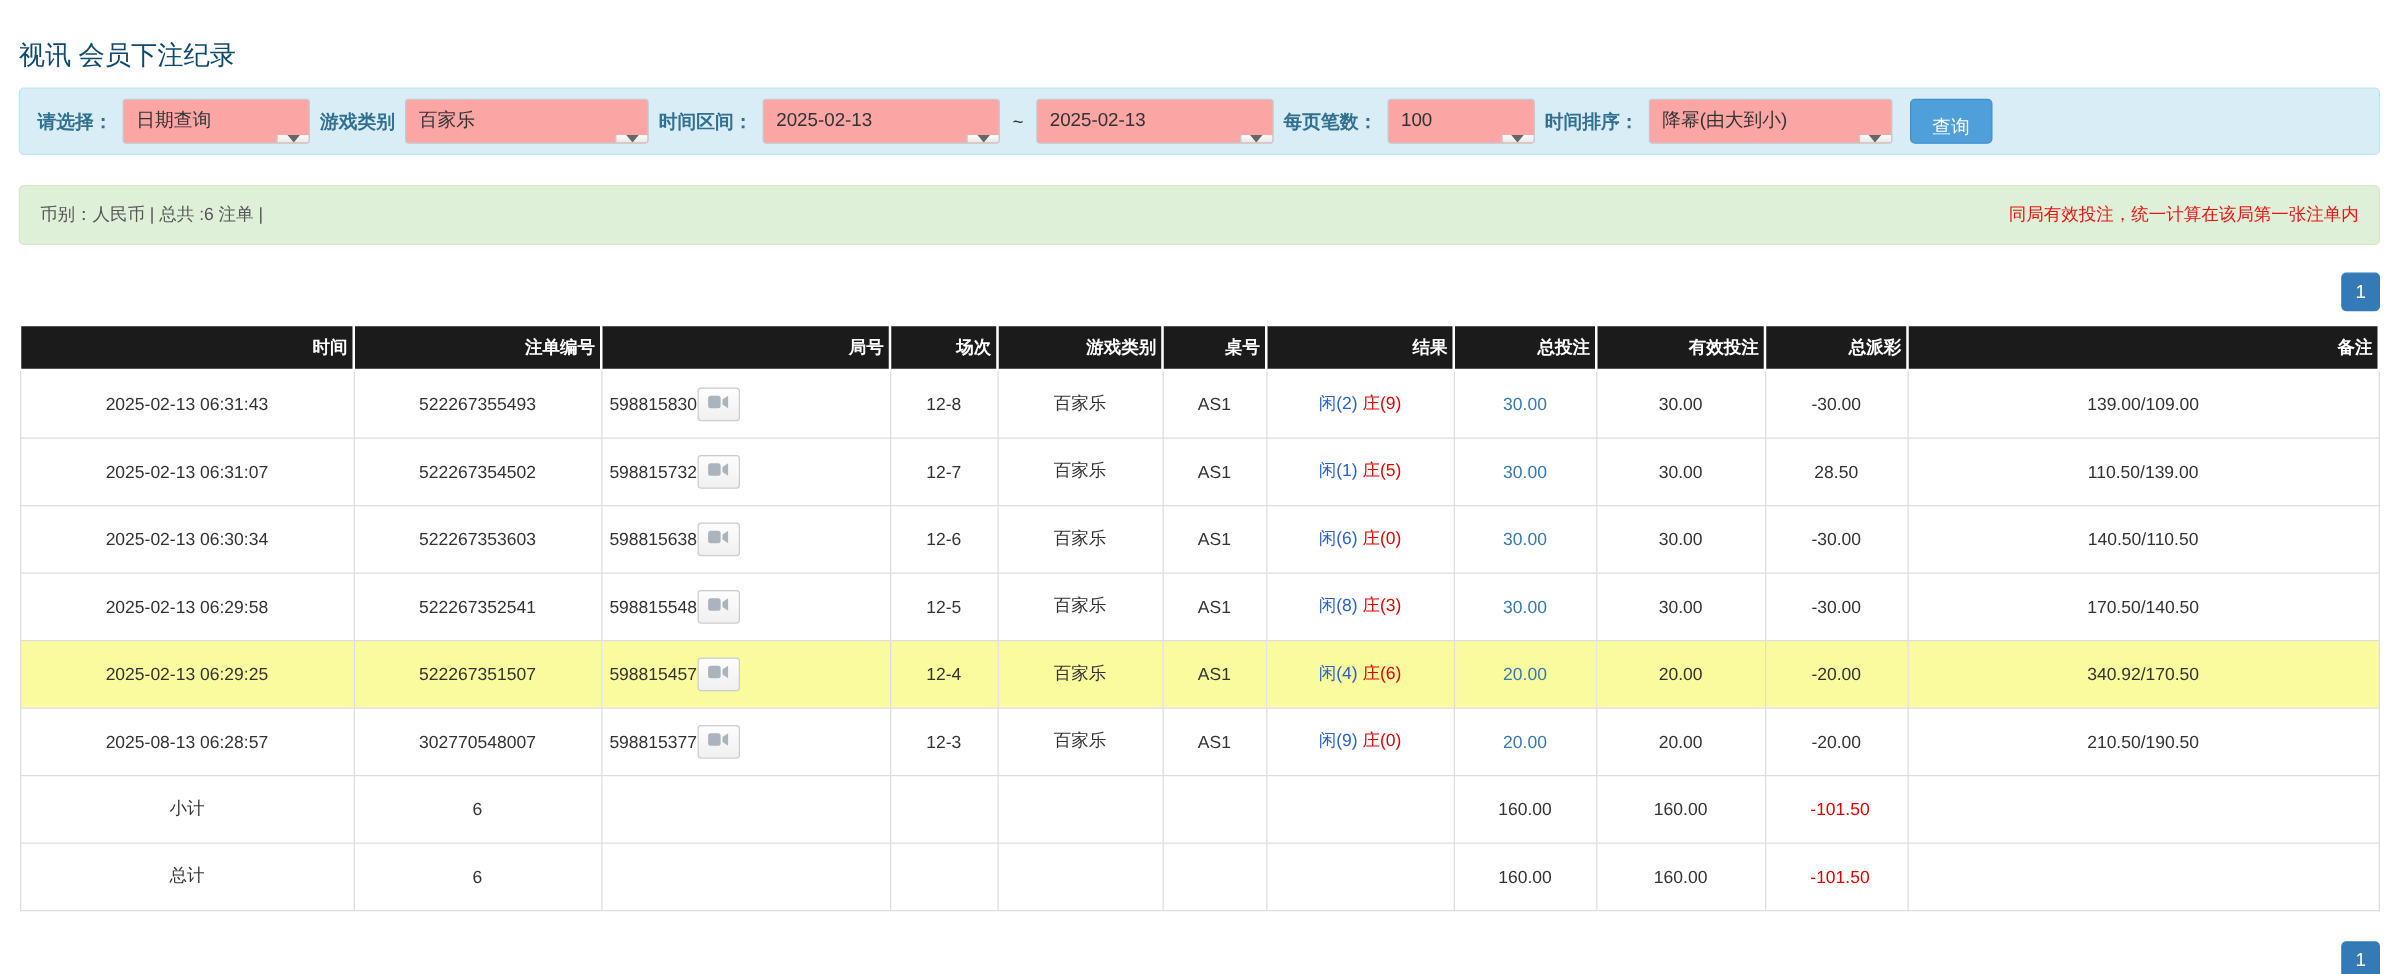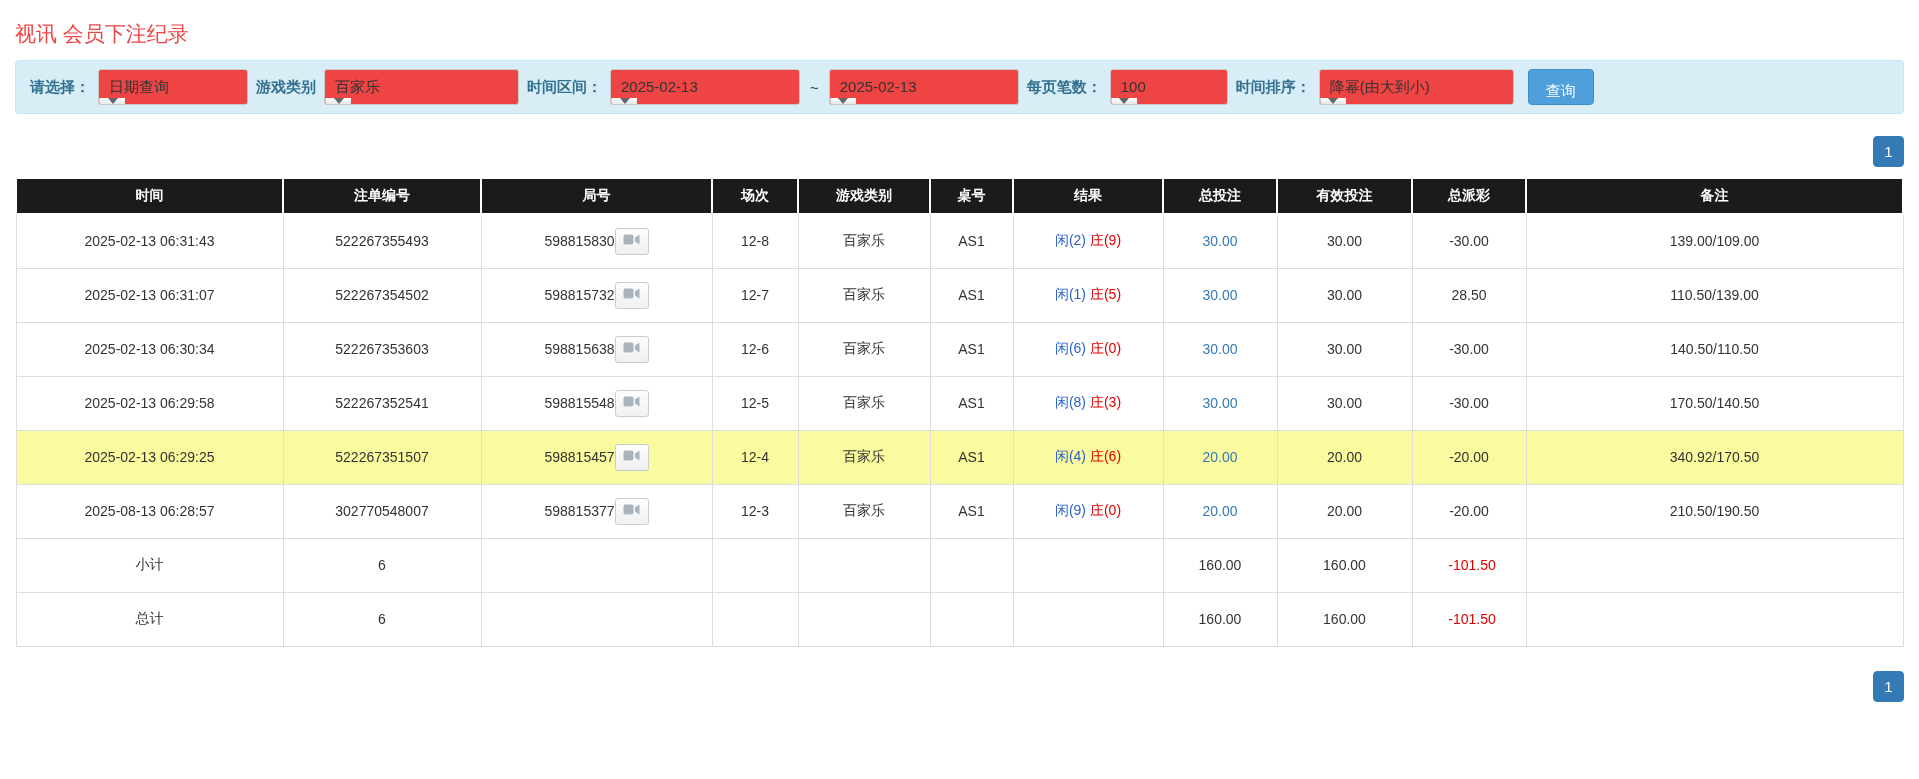--- a/index.html
+++ b/index.html
@@ -3,33 +3,33 @@
 <meta charset="utf-8">
 <style>
   * { box-sizing: border-box; }
   html,body { margin:0; padding:0; background:#fff; }
   body {
     font-family:"Liberation Sans","DejaVu Sans",sans-serif;
     color:#333; min-width:1919px;
   }
   .container { width:1919px; padding:0 15px; }
 
-  .page-title { font-size:21px; font-weight:400; color:#ef4444; margin:20px 0 12px 0; }
+  .page-title { font-size:21px; font-weight:400; color:#0c4a6e; margin:30px 0 12px 0; }
 
   
   .filter-bar {
     background:#d9edf7; border:1px solid #bce8f1; border-radius:4px;
     padding:9px 14px; display:flex; align-items:center; gap:8px;
     height:54px;
   }
   .filter-label { color:#31708f; font-weight:bold; font-size:15px; white-space:nowrap; }
   .tilde { color:#333; font-size:15px; padding:0 2px; }
   .combo {
-    display:inline-flex; align-items:flex-start; height:36px; background:#ef4444;
-    border:1px solid #c9c9c9; border-radius:3px; overflow:hidden; cursor:pointer;flex-direction:column;
+    display:inline-flex; align-items:flex-end; height:36px; background:#fca5a5;
+    border:1px solid #c9c9c9; border-radius:3px; overflow:hidden; cursor:pointer;
   }
   .combo-text { padding:0 10px; line-height:34px; font-size:15px; color:#333; flex:1; white-space:nowrap; overflow:hidden; }
   .combo-arrow {
     width:26px; border-left:1px solid #c9c9c9; background:linear-gradient(#fdfdfd,#e8e8e8);
     display:flex; align-items:center; justify-content:center; cursor:pointer;
   }
   .combo-arrow::after { content:""; border-left:5px solid transparent; border-right:5px solid transparent; border-top:6px solid #666; }
   .w150 { width:150px; } .w195 { width:195px; } .w190 { width:190px; } .w118 { width:118px; }
   .search-btn {
     height:36px; padding:12px 17px; margin-left:6px; background:#4f9fda; border:1px solid #3f8fca;
@@ -51,28 +51,28 @@
   .page-btn {
     min-width:31px; height:31px; background:#337ab7; border:1px solid #337ab7; color:#fff;
     border-radius:4px; font-size:15px; cursor:pointer;
     font-family:"Liberation Sans","DejaVu Sans",sans-serif;
   }
 
   
   table.records { width:100%; border-collapse:collapse; table-layout:fixed; font-size:14px; }
   table.records th {
     background:#1b1b1b; color:#fff; font-weight:bold; height:36px;
-    border:2px solid #fff; padding:0 4px; text-align:center;
+    border:2px solid #fff; padding:0 4px; text-align:right;
   }
   table.records td {
     border:1px solid #ddd; height:54px; padding:0 6px; text-align:center;
     background:#fff; color:#333; vertical-align:middle; overflow:hidden; white-space:nowrap;
   }
   tr.highlight td { background:#fafa9e; }
-  .round-wrap { display:flex; align-items:center; justify-content:center; gap:0; }
+  .round-wrap { display:flex; align-items:center; gap:0; }
   .icon-btn {
     width:34px; height:27px; border:1px solid #ccc; border-radius:3px;
     background:linear-gradient(#fdfdfd,#f0f0f0); display:inline-flex; align-items:center;
     justify-content:center; cursor:pointer; padding:0;
   }
   .player { color:#2a62c9; }
   .banker { color:#e00000; }
   .bet-link { color:#337ab7; text-decoration:none; cursor:pointer; }
   td.neg { color:#e00000; }
   tfoot td {
@@ -119,20 +119,24 @@
 
     <span class="filter-label">时间排序：</span>
     <span class="combo w195">
       <span class="combo-text">降幂(由大到小)</span>
       <span class="combo-arrow"></span>
     </span>
 
     <button class="search-btn">查询</button>
   </div>
 
+  <div class="info-bar">
+    <span>币别：人民币 | 总共 :6 注单 |</span>
+    <span class="info-notice">同局有效投注，统一计算在该局第一张注单内</span>
+  </div>
 
   <div class="pagination top">
     <button class="page-btn">1</button>
   </div>
 
   <table class="records">
     <colgroup>
       <col style="width:267px">
         <col style="width:198px">
         <col style="width:231px">

